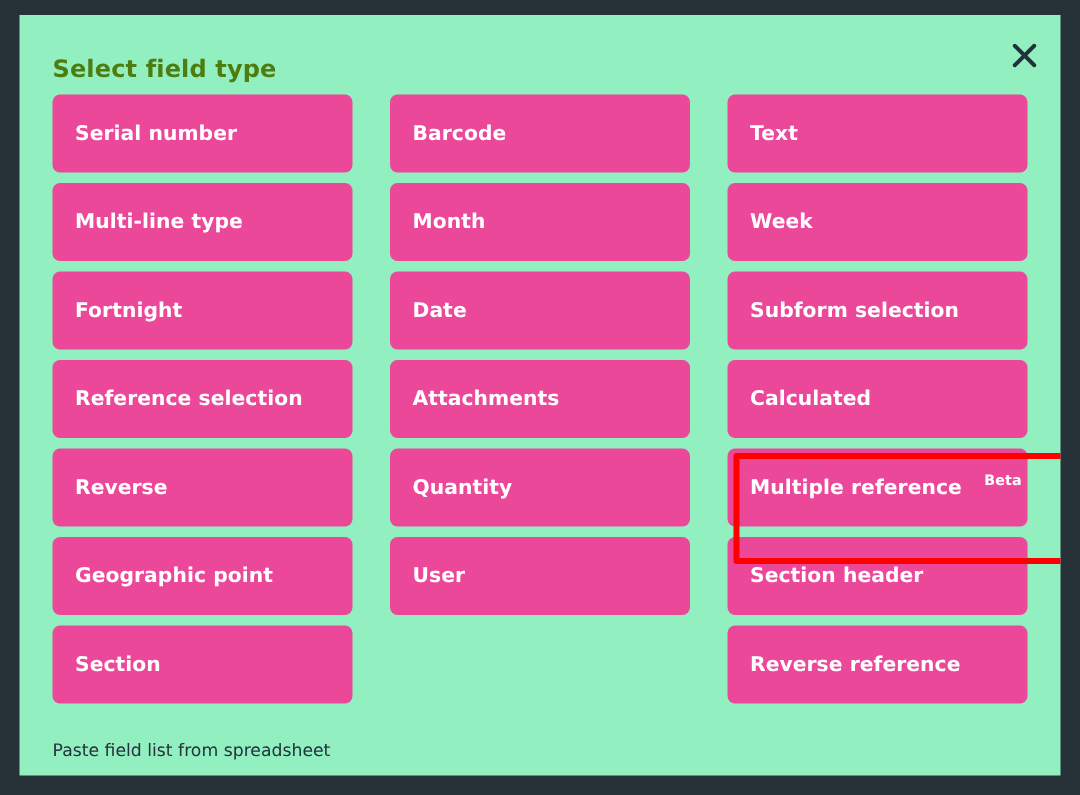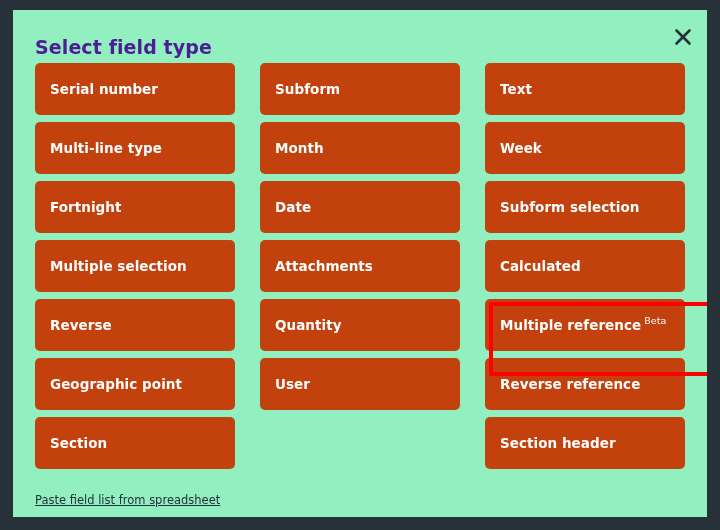--- a/index.html
+++ b/index.html
@@ -23,23 +23,23 @@
     height: 507px;
     background: #92EFC0;
     box-sizing: border-box;
     overflow: hidden;
   }
 
   #modal-title {
     position: absolute;
     left: 22px;
     top: 26px;
-    font-size: 19px;
+    font-size: 16px;
     font-weight: bold;
-    color: #4c1d95;
+    color: #4d7c0f;
     letter-spacing: 0.1px;
     white-space: nowrap;
   }
 
   #close-button {
     position: absolute;
     right: 10px;
     top: 13px;
     width: 28px;
     height: 28px;
@@ -65,21 +65,21 @@
   .grid-column {
     display: flex;
     flex-direction: column;
     gap: 7px;
     width: 200px;
   }
 
   .field-button {
     position: relative;
     height: 52px;
-    background: #c2410c;
+    background: #ec4899;
     border: none;
     border-radius: 5px;
     color: #ffffff;
     font-family: "DejaVu Sans", "Liberation Sans", sans-serif;
     font-size: 13.5px;
     font-weight: bold;
     text-align: left;
     padding: 0 0 0 15px;
     display: flex;
     align-items: center;
@@ -87,36 +87,35 @@
     box-sizing: border-box;
     letter-spacing: 0.05px;
   }
 
   .field-button .label-text {
     display: inline-block;
   }
 
   .beta-badge {
     font-size: 9.5px;
-    font-weight: normal;
+    font-weight: bold;
     vertical-align: super;
-    margin-left: 3px;
+    margin-left: 15px;
     position: relative;
     top: -4px;
     color: #ffffff;
     line-height: 1;
   }
 
   #paste-link {
     position: absolute;
     left: 22px;
     top: 483px;
     font-size: 11.5px;
     color: #23323b;
-    text-decoration: underline;
     cursor: pointer;
     white-space: nowrap;
     font-family: "DejaVu Sans", "Liberation Sans", sans-serif;
   }
 
   #highlight-box {
     position: absolute;
     left: 476px;
     top: 292px;
     width: 228px;
@@ -147,35 +146,35 @@
         <button class="field-button">
           <span class="label-text">Serial number</span>
         </button>
         <button class="field-button">
           <span class="label-text">Multi-line type</span>
         </button>
         <button class="field-button">
           <span class="label-text">Fortnight</span>
         </button>
         <button class="field-button">
-          <span class="label-text">Multiple selection</span>
+          <span class="label-text">Reference selection</span>
         </button>
         <button class="field-button">
           <span class="label-text">Reverse</span>
         </button>
         <button class="field-button">
           <span class="label-text">Geographic point</span>
         </button>
         <button class="field-button">
           <span class="label-text">Section</span>
         </button>
       </div>
       <div class="grid-column">
         <button class="field-button">
-          <span class="label-text">Subform</span>
+          <span class="label-text">Barcode</span>
         </button>
         <button class="field-button">
           <span class="label-text">Month</span>
         </button>
         <button class="field-button">
           <span class="label-text">Date</span>
         </button>
         <button class="field-button">
           <span class="label-text">Attachments</span>
         </button>
@@ -197,24 +196,24 @@
           <span class="label-text">Subform selection</span>
         </button>
         <button class="field-button">
           <span class="label-text">Calculated</span>
         </button>
         <button class="field-button">
           <span class="label-text">Multiple reference</span>
           <sup class="beta-badge">Beta</sup>
         </button>
         <button class="field-button">
+          <span class="label-text">Section header</span>
+        </button>
+        <button class="field-button">
           <span class="label-text">Reverse reference</span>
-        </button>
-        <button class="field-button">
-          <span class="label-text">Section header</span>
         </button>
       </div>
     </div>
 
   <a id="paste-link">Paste field list from spreadsheet</a>
 
   <div id="highlight-box"></div>
 
 </div>
 

